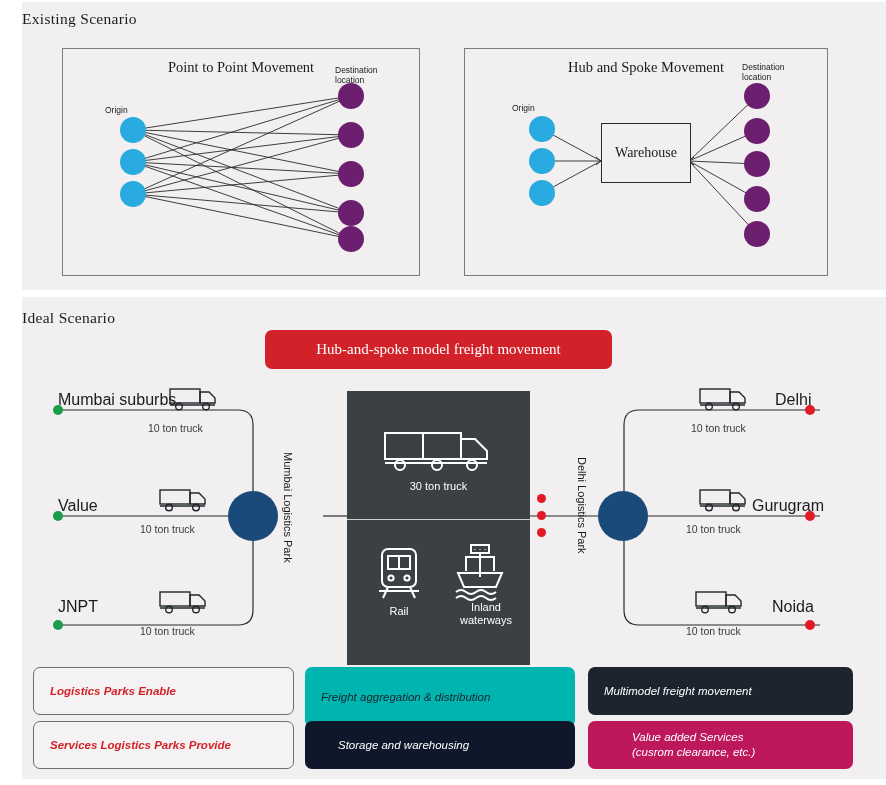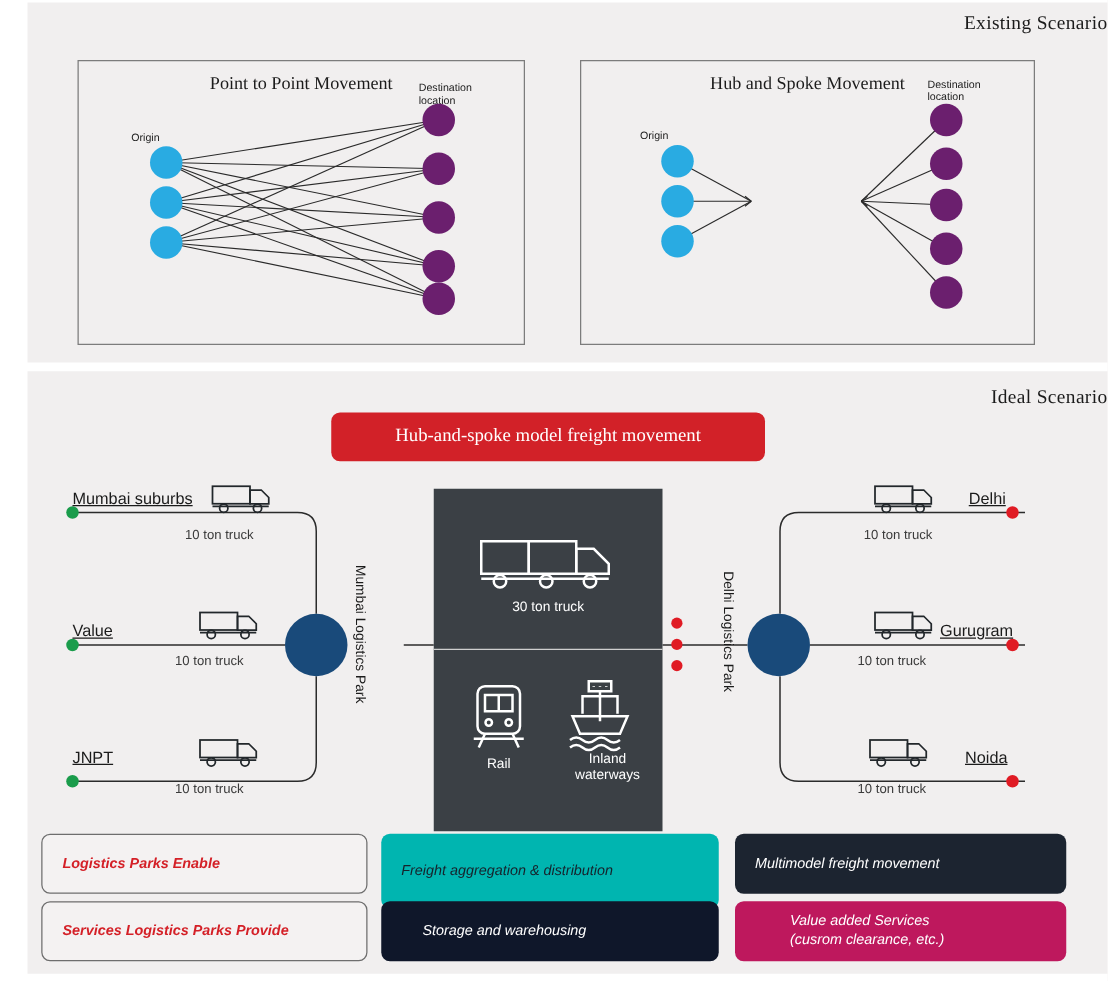--- a/index.html
+++ b/index.html
@@ -4,21 +4,21 @@
 <style>
   html,body{margin:0;padding:0;background:#ffffff;}
   body{width:886px;height:785px;position:relative;font-family:"Liberation Sans",sans-serif;overflow:hidden;}
 
   
   .panel{position:absolute;background:#f1efef;}
   #existing-panel{left:22px;top:2px;width:864px;height:288px;}
   #ideal-panel{left:22px;top:297px;width:864px;height:482px;}
 
   .section-title{
-    position:absolute;left:0;width:100%;text-align:right;
+    position:absolute;left:0;width:100%;text-align:left;
     font-family:"Liberation Serif",serif;font-size:15.5px;color:#1b1b1b;letter-spacing:.3px;
   }
 
   
   .diagram-box{position:absolute;border:1.5px solid #7c7c7c;background:#f1efef;}
   #ptp-box{left:40px;top:46px;width:356px;height:226px;}
   #hub-box{left:442px;top:46px;width:362px;height:226px;}
 
   .diagram-title{
     position:absolute;top:10px;left:0;width:100%;text-align:center;
@@ -64,21 +64,21 @@
   #label-delhi{left:576px;top:457px;}
 
   
   #routes{position:absolute;left:0;top:297px;width:886px;height:482px;overflow:visible;}
   #routes path,#routes line{fill:none;stroke:#2b2b2b;stroke-width:1.2;}
 
   .endpoint{position:absolute;width:10px;height:10px;border-radius:50%;}
   .endpoint.green{background:#1a9c4b;}
   .endpoint.red{background:#e01b24;}
 
-  .city-label{position:absolute;font-size:13px;color:#1b1b1b;white-space:nowrap;text-decoration:underline;}
+  .city-label{position:absolute;font-size:16px;color:#1b1b1b;white-space:nowrap;}
   .ton-label{position:absolute;font-size:10.5px;color:#3b3b3b;white-space:nowrap;}
 
   .reddot{position:absolute;width:9px;height:9px;border-radius:50%;background:#e01b24;}
 
   
   .icon{position:absolute;}
 
   
   .bbox{
     position:absolute;border-radius:7px;display:flex;align-items:center;
@@ -155,20 +155,21 @@
       <line x1="136" y1="112" x2="131" y2="108"></line>
       <line x1="136" y1="112" x2="131" y2="116"></line>
       <line x1="224" y1="112" x2="229" y2="108"></line>
       <line x1="224" y1="112" x2="229" y2="116"></line>
     </svg>
 
     <div class="node origin" style="left:64px;top:67px;"></div>
     <div class="node origin" style="left:64px;top:99px;"></div>
     <div class="node origin" style="left:64px;top:131px;"></div>
 
+    <div class="warehouse-box" style="left:136px;top:74px;width:88px;height:58px;">Warehouse</div>
 
     <div class="node dest" style="left:279px;top:34px;"></div>
     <div class="node dest" style="left:279px;top:69px;"></div>
     <div class="node dest" style="left:279px;top:102px;"></div>
     <div class="node dest" style="left:279px;top:137px;"></div>
     <div class="node dest" style="left:279px;top:172px;"></div>
   </div>
 </div>
 
 <div class="panel" id="ideal-panel">

